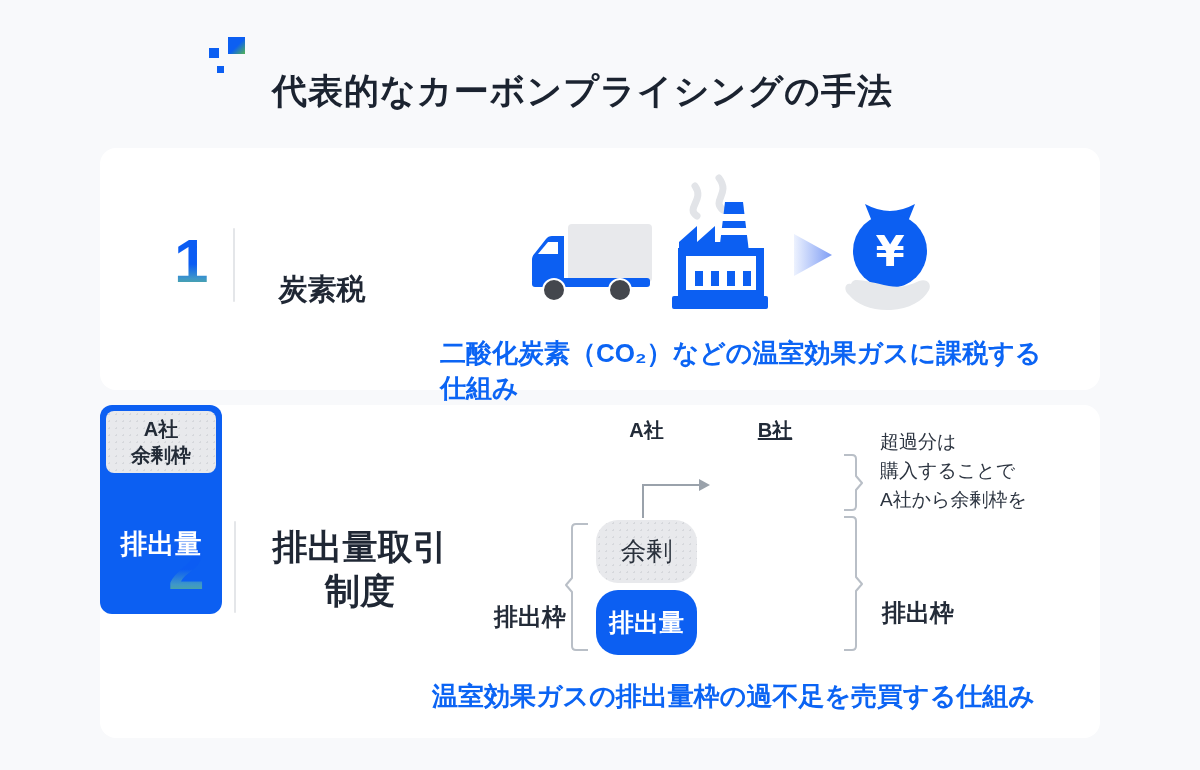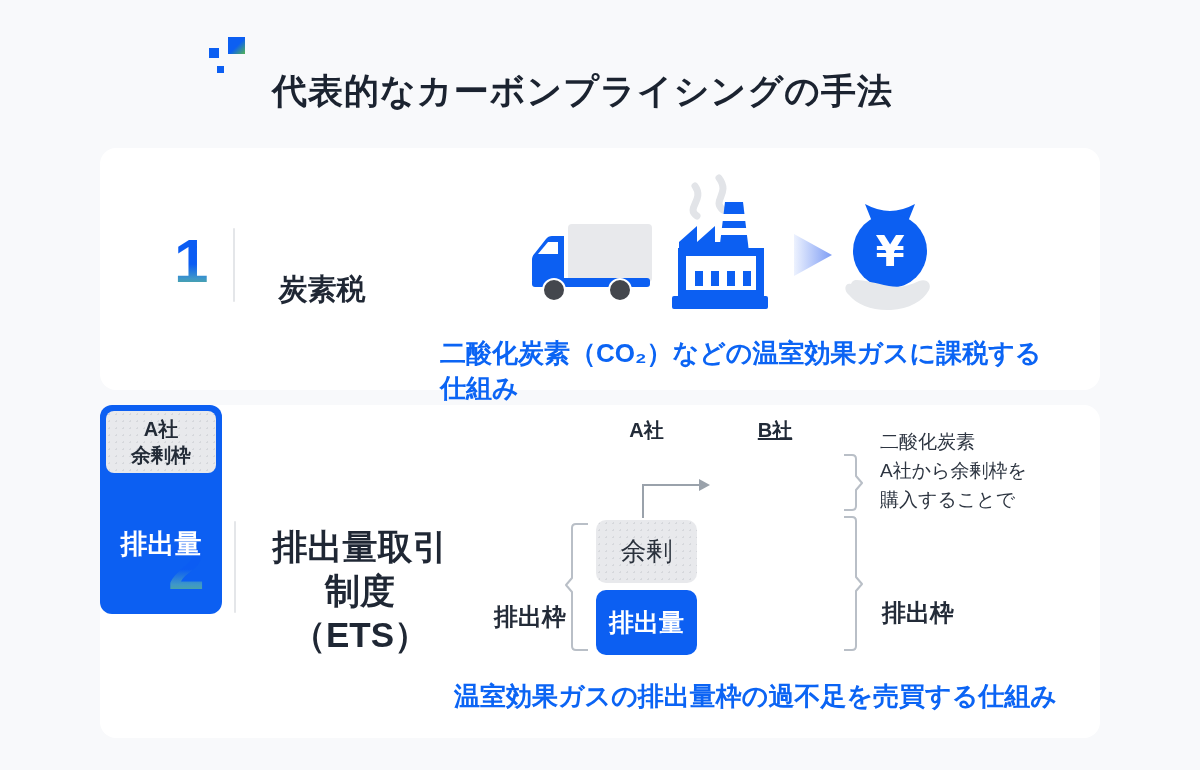--- a/index.html
+++ b/index.html
@@ -30,41 +30,41 @@
   .vdiv { position:absolute; width:2px; background:#e4e6e9; border-radius:1px; }
   .card1 .vdiv { left:133px; top:80px;  height:74px; }
   .card2 .vdiv { left:134px; top:116px; height:92px; }
 
   .heading { position:absolute; font-weight:700; color:#1f2734; text-align:center; }
   .card1 .heading { left:142px; top:102px; width:160px; font-size:29px;margin-top:20px; }
   .card2 .heading { left:158px; top:120px; width:204px; font-size:35px; line-height:44px; }
 
   .caption { position:absolute; font-weight:700; color:#0b64f4; font-size:26px; }
   .card1 .caption { left:340px; top:188px; width:604px; }
-  .card2 .caption { left:354px; top:274px; width:614px; }
+  .card2 .caption { left:332px; top:274px; width:614px; }
 
   
   .icon { position:absolute; }
   .truck    { left:428px; top:76px;  width:124px; height:78px; }
   .factory  { left:565px; top:20px;  width:110px; height:145px; }
   .arrow1   { left:694px; top:86px;  width:38px;  height:42px;
               clip-path:polygon(0 0,100% 50%,0 100%);
               background:linear-gradient(90deg,#edf2fe,#7e9df5); }
   .moneybag { left:743px; top:50px;  width:95px;  height:115px; }
 
   
   .dotted { background-color:#e8e9ec;
             background-image:radial-gradient(#d6d8dc 1px,rgba(0,0,0,0) 1px);
             background-size:7px 7px; }
   .co-label { position:absolute; top:12px; width:122px; text-align:center;
               font-size:20px; font-weight:700; color:#222b38; }
   .co-a { left:486px; width:121px; }
   .co-b { left:614px;text-decoration:underline; }
 
-  .box { position:absolute; border-radius:10px; display:flex; align-items:center;
+  .box { position:absolute; border-radius:22px; display:flex; align-items:center;
          justify-content:center; }
   .box-surplus { left:496px; top:115px; width:101px; height:63px; color:#2a313c;
                  font-size:26px; font-weight:500; }
   .box-emit-a  { left:496px; top:185px; width:101px; height:65px; background:#0c5ff2;
                  color:#fff; font-size:25px; font-weight:700; }
   .box-b { left:614px; top:42px; width:122px; height:209px; background:#0c5ff2;
            border-radius:12px; }
   .box-purchased { position:absolute; left:6px; top:6px; width:110px; height:62px;
                    border-radius:8px; text-align:center; font-size:20px; font-weight:600;
                    color:#232b37; line-height:26px; padding-top:5px; }
@@ -133,44 +133,43 @@
     </svg>
 
     <div class="caption">二酸化炭素（CO₂）などの温室効果ガスに課税する仕組み</div>
   </section>
 
   <section class="card card2">
     <div class="num">2</div>
     <div class="vdiv"></div>
     <div class="heading">
       <div>排出量取引制度</div>
-      <div>（ETS）</div>
     </div>
 
     <div class="co-label co-a">A社</div>
     <div class="co-label co-b">B社</div>
 
     <div class="box box-surplus dotted">余剰</div>
     <div class="box box-emit-a">排出量</div>
 
     <div class="box-b">
       <div class="box-purchased dotted">
         <div>A社</div>
         <div>余剰枠</div>
       </div>
       <div class="emit-b-label">排出量</div>
     </div>
 
     <div class="axis-label axis-left">排出枠</div>
     <div class="axis-label axis-right">排出枠</div>
 
     <div class="annotation">
-      <div>二酸化炭素</div>
+      <div>超過分は</div>
+      <div>購入することで</div>
       <div>A社から余剰枠を</div>
-      <div>購入することで</div>
     </div>
 
     <svg class="diagram-svg" viewBox="0 0 1000 333">
 
       <polyline points="543,113 543,80 600,80" fill="none" stroke="#9aa2ab" stroke-width="2"></polyline>
       <polygon points="599,74 610,80 599,86" fill="#9aa2ab"></polygon>
 
       <path d="M488,119 H476 Q472,119 472,123 V173 L466,180 L472,187 V241 Q472,245 476,245 H488" fill="none" stroke="#b9bfc7" stroke-width="2" stroke-linejoin="round"></path>
 
       <path d="M744,50 H752 Q756,50 756,54 V71 L762,78 L756,85 V101 Q756,105 752,105 H744" fill="none" stroke="#b9bfc7" stroke-width="2" stroke-linejoin="round"></path>

